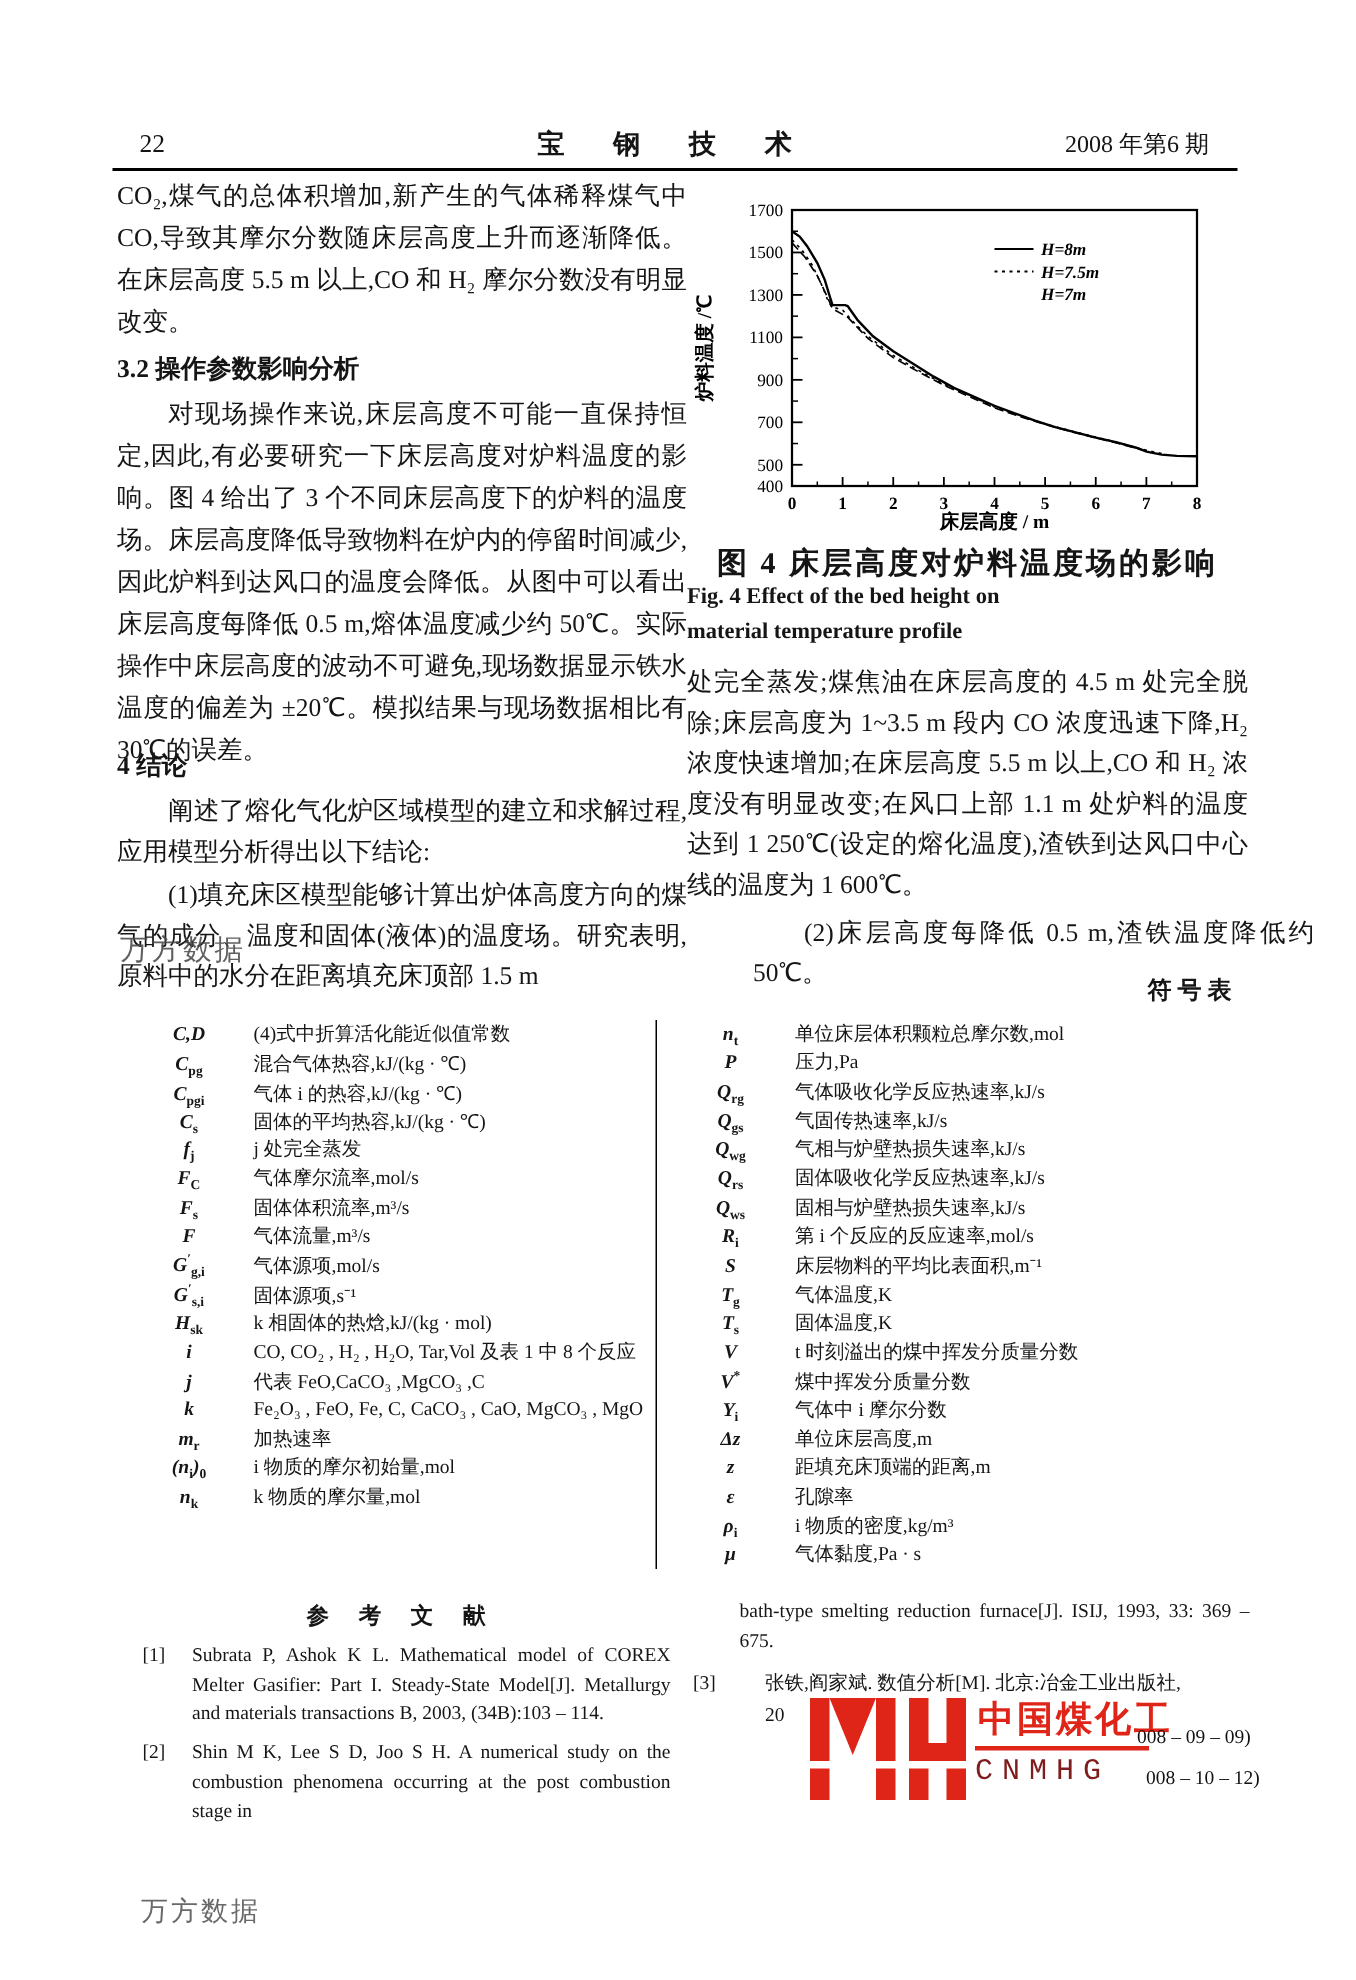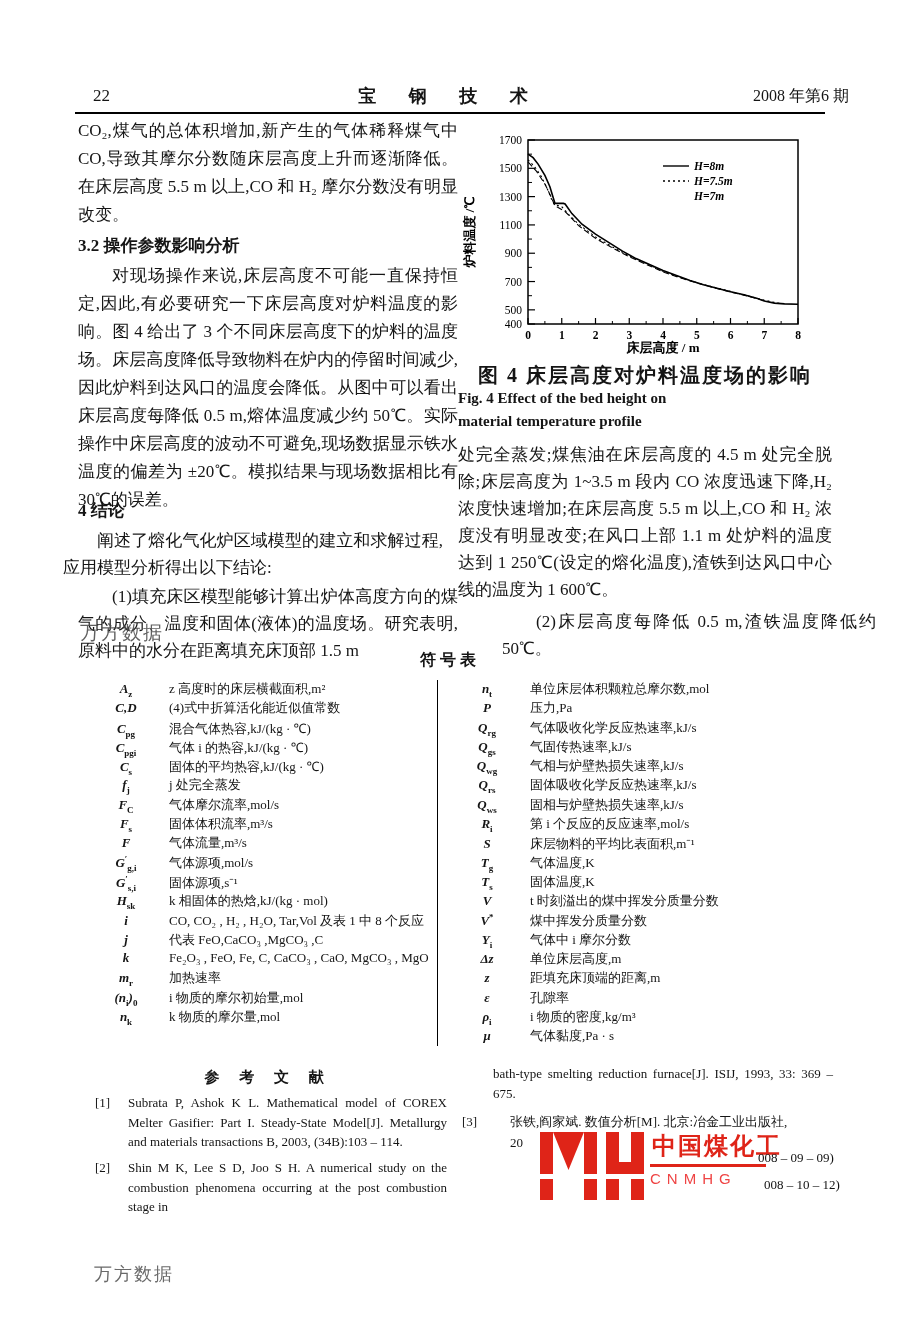--- a/index.html
+++ b/index.html
@@ -13,57 +13,57 @@
   .hrule{background:#000;height:2px;}
   
   .para{font-size:17px;line-height:28px;text-align:justify;}
   .para.tight{line-height:27px;}
   .indent{text-indent:2em;}
   .sechead{font-size:17px;font-weight:bold;}
   
   .cap-zh{font-size:20px;font-weight:bold;text-align:center;letter-spacing:2px;}
   .cap-en{font-size:15px;font-weight:bold;text-align:left;}
   
-  .symtitle{font-size:16px;font-weight:bold;text-align:center;letter-spacing:4px;}
+  .symtitle{font-size:16px;font-weight:bold;text-align:right;letter-spacing:4px;}
   .symcol{display:flex;flex-direction:column;}
   .sym-row{display:flex;align-items:baseline;height:19.3px;font-size:13px;}
   .sym{width:62px;text-align:center;font-weight:bold;flex:0 0 62px;}
   .sym i{font-style:italic;}
   .sym sub{font-size:9px;}
   .sym sup{font-size:9px;}
   .def{margin-left:12px;white-space:nowrap;}
   .divider{width:1px;background:#000;}
   
   .reftitle{font-size:15px;font-weight:bold;text-align:center;letter-spacing:8px;}
   .refitem{display:flex;font-size:13px;line-height:19.5px;text-align:justify;}
   .reflabel{flex:0 0 33px;}
   .refcont{font-size:13px;line-height:19.5px;text-align:justify;}
   
   .wm{color:#4a4a4a;font-size:19px;letter-spacing:2px;font-family:"Liberation Sans",sans-serif;opacity:.88;}
   .logo-red{background:#df2418;}
   .logo-zh{color:#df2418;font-size:24px;letter-spacing:2px;font-family:"Liberation Sans",sans-serif;font-weight:bold;}
-  .logo-en{color:#ef4444;font-size:15px;letter-spacing:6px;font-family:Liberation Sans, sans-serif;}
+  .logo-en{color:#7f1d1d;font-size:20px;letter-spacing:6px;font-family:Liberation Mono, monospace;}
   .datefrag{font-size:13px;color:#111;}
   svg text{font-family:"Liberation Serif",serif;fill:#000;}
 </style>
 </head>
 <body>
 
 <div class="page">
 
   <div class="abs pgnum" style="left:93px;top:86px;">22</div>
   <div class="abs jtitle" style="left:75px;top:84px;width:750px;">宝 钢 技 术</div>
-  <div class="abs issue" style="left:624px;top:86px;width:225px;">2008 年第6 期</div>
+  <div class="abs issue" style="left:581px;top:86px;width:225px;">2008 年第6 期</div>
   <div class="abs hrule" style="left:75px;top:112px;width:750px;"></div>
 
   <div class="abs para" style="left:78px;top:117px;width:380px;">CO₂,煤气的总体积增加,新产生的气体稀释煤气中 CO,导致其摩尔分数随床层高度上升而逐渐降低。在床层高度 5.5 m 以上,CO 和 H₂ 摩尔分数没有明显改变。</div>
   <div class="abs sechead" style="left:78px;top:234px;width:380px;">3.2  操作参数影响分析</div>
   <div class="abs para indent" style="left:78px;top:262px;width:380px;">对现场操作来说,床层高度不可能一直保持恒定,因此,有必要研究一下床层高度对炉料温度的影响。图 4 给出了 3 个不同床层高度下的炉料的温度场。床层高度降低导致物料在炉内的停留时间减少,因此炉料到达风口的温度会降低。从图中可以看出床层高度每降低 0.5 m,熔体温度减少约 50℃。实际操作中床层高度的波动不可避免,现场数据显示铁水温度的偏差为 ±20℃。模拟结果与现场数据相比有 30℃的误差。</div>
   <div class="abs sechead" style="left:78px;top:499px;width:380px;">4  结论</div>
-  <div class="abs para tight indent" style="left:63px;top:527px;width:380px;">阐述了熔化气化炉区域模型的建立和求解过程,应用模型分析得出以下结论:</div>
+  <div class="abs para tight indent" style="left:78px;top:527px;width:380px;">阐述了熔化气化炉区域模型的建立和求解过程,应用模型分析得出以下结论:</div>
   <div class="abs para tight indent" style="left:78px;top:583px;width:380px;">(1)填充床区模型能够计算出炉体高度方向的煤气的成分、温度和固体(液体)的温度场。研究表明,原料中的水分在距离填充床顶部 1.5 m</div>
   <div class="abs wm" style="left:80px;top:620px;">万方数据</div>
 
   <div class="abs" style="left:458px;top:126px;width:374px;height:232px;">
     <svg id="plot" width="374" height="232" viewBox="0 0 374 232">
         <rect x="70" y="14" width="270" height="184" fill="none" stroke="#000" stroke-width="1.5"></rect>
         <line x1="70" y1="169.69230769230768" x2="74" y2="169.69230769230768" stroke="#000" stroke-width="1"></line>
         <line x1="70" y1="141.3846153846154" x2="74" y2="141.3846153846154" stroke="#000" stroke-width="1"></line>
         <line x1="70" y1="113.07692307692307" x2="74" y2="113.07692307692307" stroke="#000" stroke-width="1"></line>
         <line x1="70" y1="84.76923076923076" x2="74" y2="84.76923076923076" stroke="#000" stroke-width="1"></line>
@@ -126,24 +126,20 @@
   <div class="abs cap-zh" style="left:458px;top:362px;width:374px;">图 4  床层高度对炉料温度场的影响</div>
   <div class="abs cap-en" style="left:458px;top:390px;width:374px;">Fig. 4   Effect of the bed height on</div>
   <div class="abs cap-en" style="left:458px;top:413px;width:374px;">material temperature profile</div>
 
   <div class="abs para tight" style="left:458px;top:441px;width:374px;">处完全蒸发;煤焦油在床层高度的 4.5 m 处完全脱除;床层高度为 1~3.5 m 段内 CO 浓度迅速下降,H₂ 浓度快速增加;在床层高度 5.5 m 以上,CO 和 H₂ 浓度没有明显改变;在风口上部 1.1 m 处炉料的温度达到 1 250℃(设定的熔化温度),渣铁到达风口中心线的温度为 1 600℃。</div>
   <div class="abs para tight indent" style="left:458px;top:608px;width:374px;margin-left:44px;">(2)床层高度每降低 0.5 m,渣铁温度降低约 50℃。</div>
 
   <div class="abs symtitle" style="left:75px;top:650px;width:750px;">符号表</div>
   <div class="abs divider" style="left:437px;top:680px;height:366px;"></div>
   <div id="sym-col-left" class="abs symcol" style="left:95px;top:680px;width:335px;">
-    <div class="sym-row">
-      <span class="sym"><i class="p1">A</i><sub class="sub1">z</sub></span>
-      <span class="def">z 高度时的床层横截面积,m²</span>
-    </div>
 
 
     <div class="sym-row">
       <span class="sym"><i class="p1">C,D</i></span>
       <span class="def">(4)式中折算活化能近似值常数</span>
     </div>
 
     <div class="sym-row">
       <span class="sym"><i class="p1">C</i><sub class="sub1">pg</sub></span>
       <span class="def">混合气体热容,kJ/(kg · ℃)</span>

